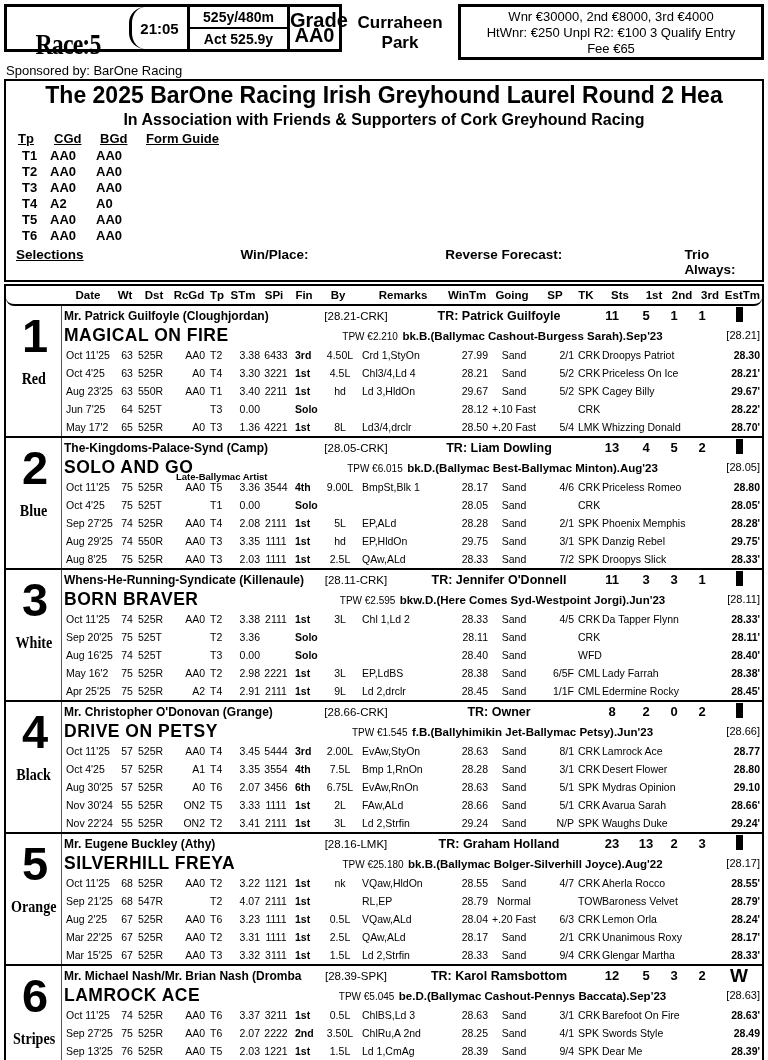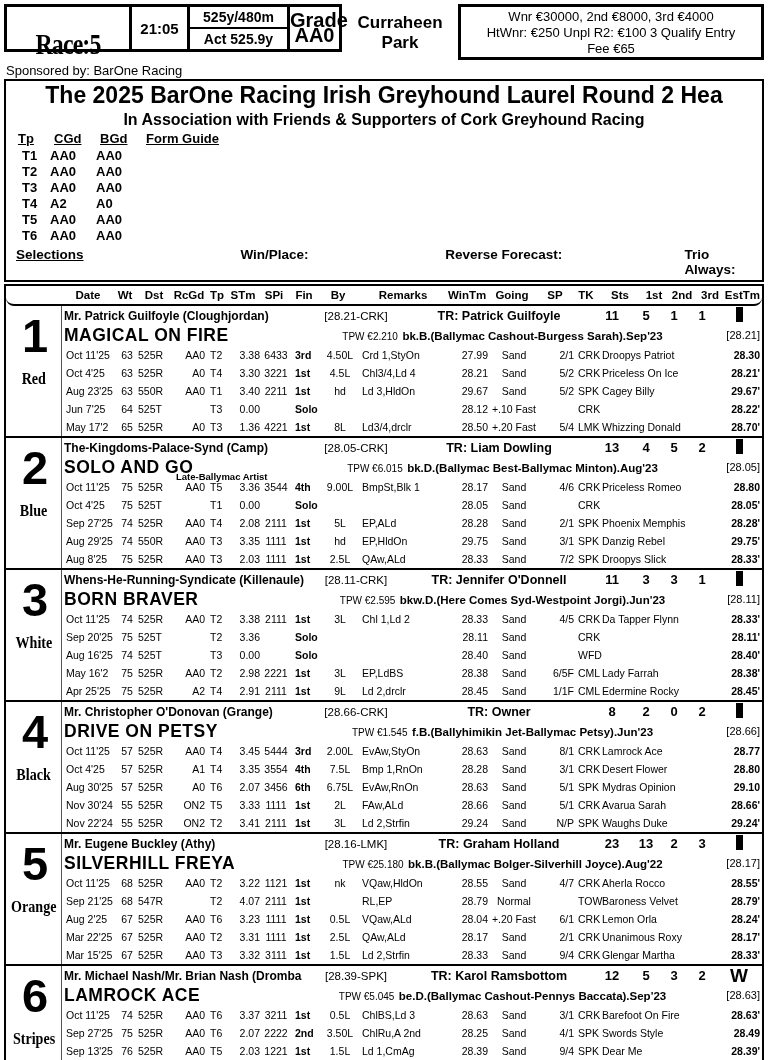--- a/index.html
+++ b/index.html
@@ -10,21 +10,21 @@
     font-family:"Liberation Sans", sans-serif;
   }
   #page { width:768px; height:1060px; overflow:hidden; position:relative; }
 
   
   .hdr { display:flex; align-items:stretch; margin:4px 4px 0 4px; }
   .hdr-group { display:flex; border:3px solid #000; height:48px; }
   .hcell { display:flex; flex-direction:column; justify-content:center; text-align:center; }
   .race-no { width:122px;margin-top:33px; }
   .race-no span { font-family:"Liberation Serif",serif; font-weight:bold; font-size:29px; display:inline-block; transform:scaleX(.82); letter-spacing:-1px; }
-  .time { width:58px; border-left:3px solid #000; font-weight:bold; font-size:15px; }
+  .time { width:58px; border-left:3px solid #000; font-weight:bold; font-size:15px;border-radius:16px; }
   .dist { width:100px; border-left:3px solid #000; font-weight:bold; font-size:14px; }
   .dist > div { flex:1; display:flex; align-items:center; justify-content:center; }
   .dist .dist-top { border-bottom:2px solid #000; }
   .grade { width:52px; border-left:3px solid #000; font-weight:bold; font-size:20px; line-height:15px; }
   .track { flex:1; text-align:center; font-weight:bold; font-size:17px; padding-top:9px; }
   .prize { width:306px; border:3px solid #000; font-size:13px; text-align:center; line-height:16px; padding-top:2px; height:56px; }
 
   .sponsor { font-size:13px; margin:3px 0 1px 6px; }
 
   
@@ -725,21 +725,21 @@
     <span class="c-dst">525R</span>
     <span class="c-rcgd">AA0</span>
     <span class="c-tp">T6</span>
     <span class="c-stm">3.23</span>
     <span class="c-spi">1111</span>
     <span class="c-fin">1st</span>
     <span class="c-by">0.5L</span>
     <span class="c-rem">VQaw,ALd</span>
     <span class="c-wintm">28.04</span>
     <span class="c-going">+.20 Fast</span>
-    <span class="c-sp">6/1</span>
+    <span class="c-sp">6/3</span>
     <span class="c-tk">CRK</span>
     <span class="c-opp">Lemon Orla</span>
     <span class="c-est">28.24'</span>
   </div>
 
   <div class="rrow">
     <span class="c-date">Mar 22'25</span>
     <span class="c-wt">67</span>
     <span class="c-dst">525R</span>
     <span class="c-rcgd">AA0</span>

